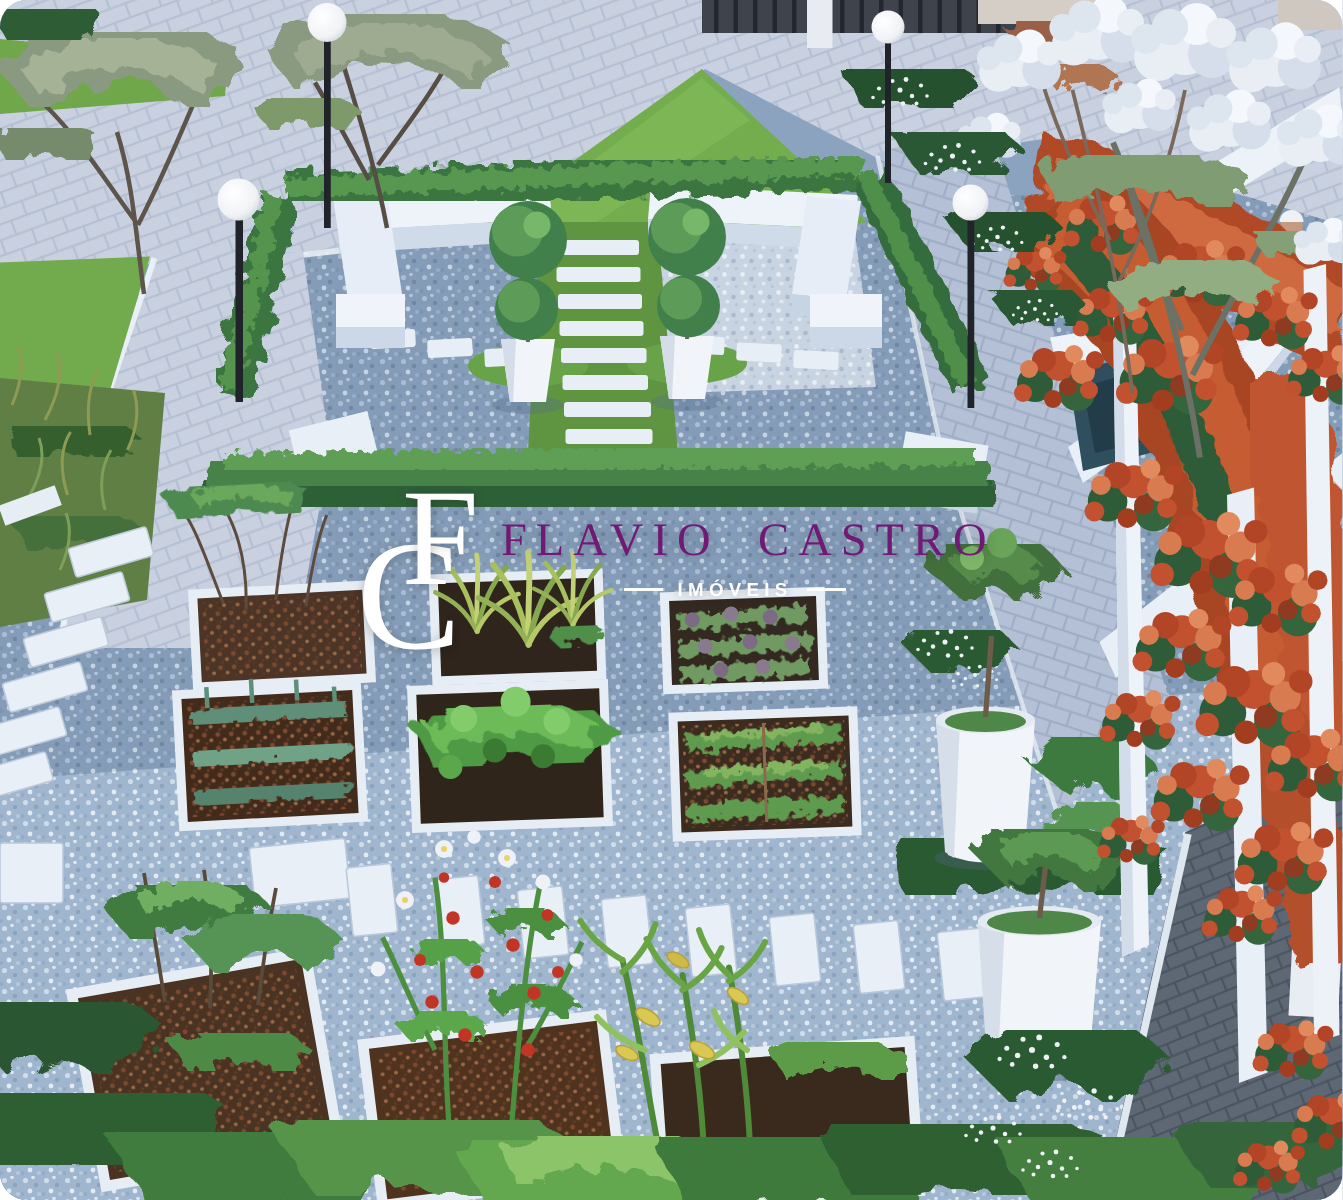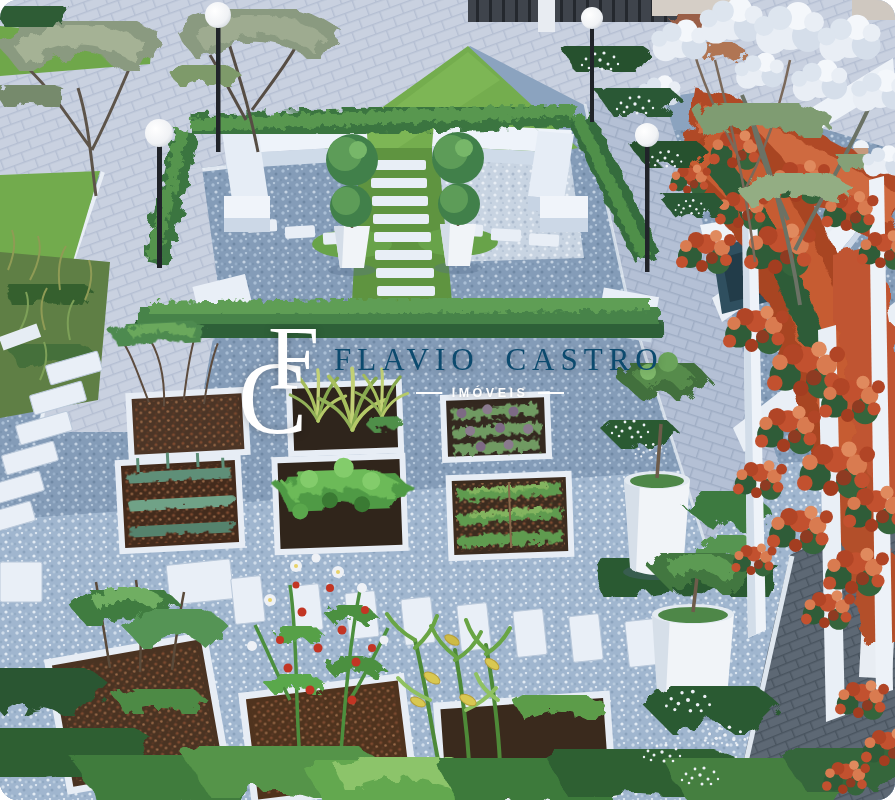--- a/index.html
+++ b/index.html
@@ -4,21 +4,21 @@
 <style>
   html,body{margin:0;padding:0;background:#ffffff;}
   .stage{position:relative;width:895px;height:800px;border-radius:18px;overflow:hidden;
          font-family:"Liberation Sans",sans-serif;background:#8ba3bf;}
   .stage svg{position:absolute;left:0;top:0;}
   
   .wm-logo{position:absolute;left:240px;top:318px;width:100px;height:120px;color:#ffffff;
            font-family:"Liberation Serif",serif;text-shadow:0 1px 8px rgba(0,0,0,.25);}
   .wm-logo .l-c{position:absolute;left:-2px;top:28px;font-size:104px;line-height:1;}
   .wm-logo .l-f{position:absolute;left:28px;top:-6px;font-size:92px;line-height:1;}
-  .wm-name{position:absolute;left:334px;top:342px;color:#0c4a6e;font-family:"Liberation Serif",serif;
+  .wm-name{position:absolute;left:334px;top:342px;color:#701a75;font-family:"Liberation Serif",serif;
            font-size:31px;letter-spacing:6px;word-spacing:12px;white-space:nowrap;
            text-shadow:0 1px 10px rgba(0,0,0,.3);}
   .wm-tagline{position:absolute;left:415px;top:386px;width:150px;display:flex;align-items:center;
               justify-content:center;gap:10px;color:#ffffff;font-size:12.5px;font-weight:600;
               letter-spacing:3.5px;text-shadow:0 1px 6px rgba(0,0,0,.3);}
   .wm-tagline .dash{display:inline-block;width:26px;height:2px;background:#ffffff;flex:0 0 auto;}
   .wm-url{position:absolute;left:251px;top:415px;color:rgba(255,255,255,.5);font-size:21px;
           font-weight:700;letter-spacing:1.2px;white-space:nowrap;
           text-shadow:0 0 6px rgba(255,255,255,.25);}
   .disclaimer{position:absolute;left:46px;top:714px;color:rgba(255,255,255,.93);font-size:27px;

